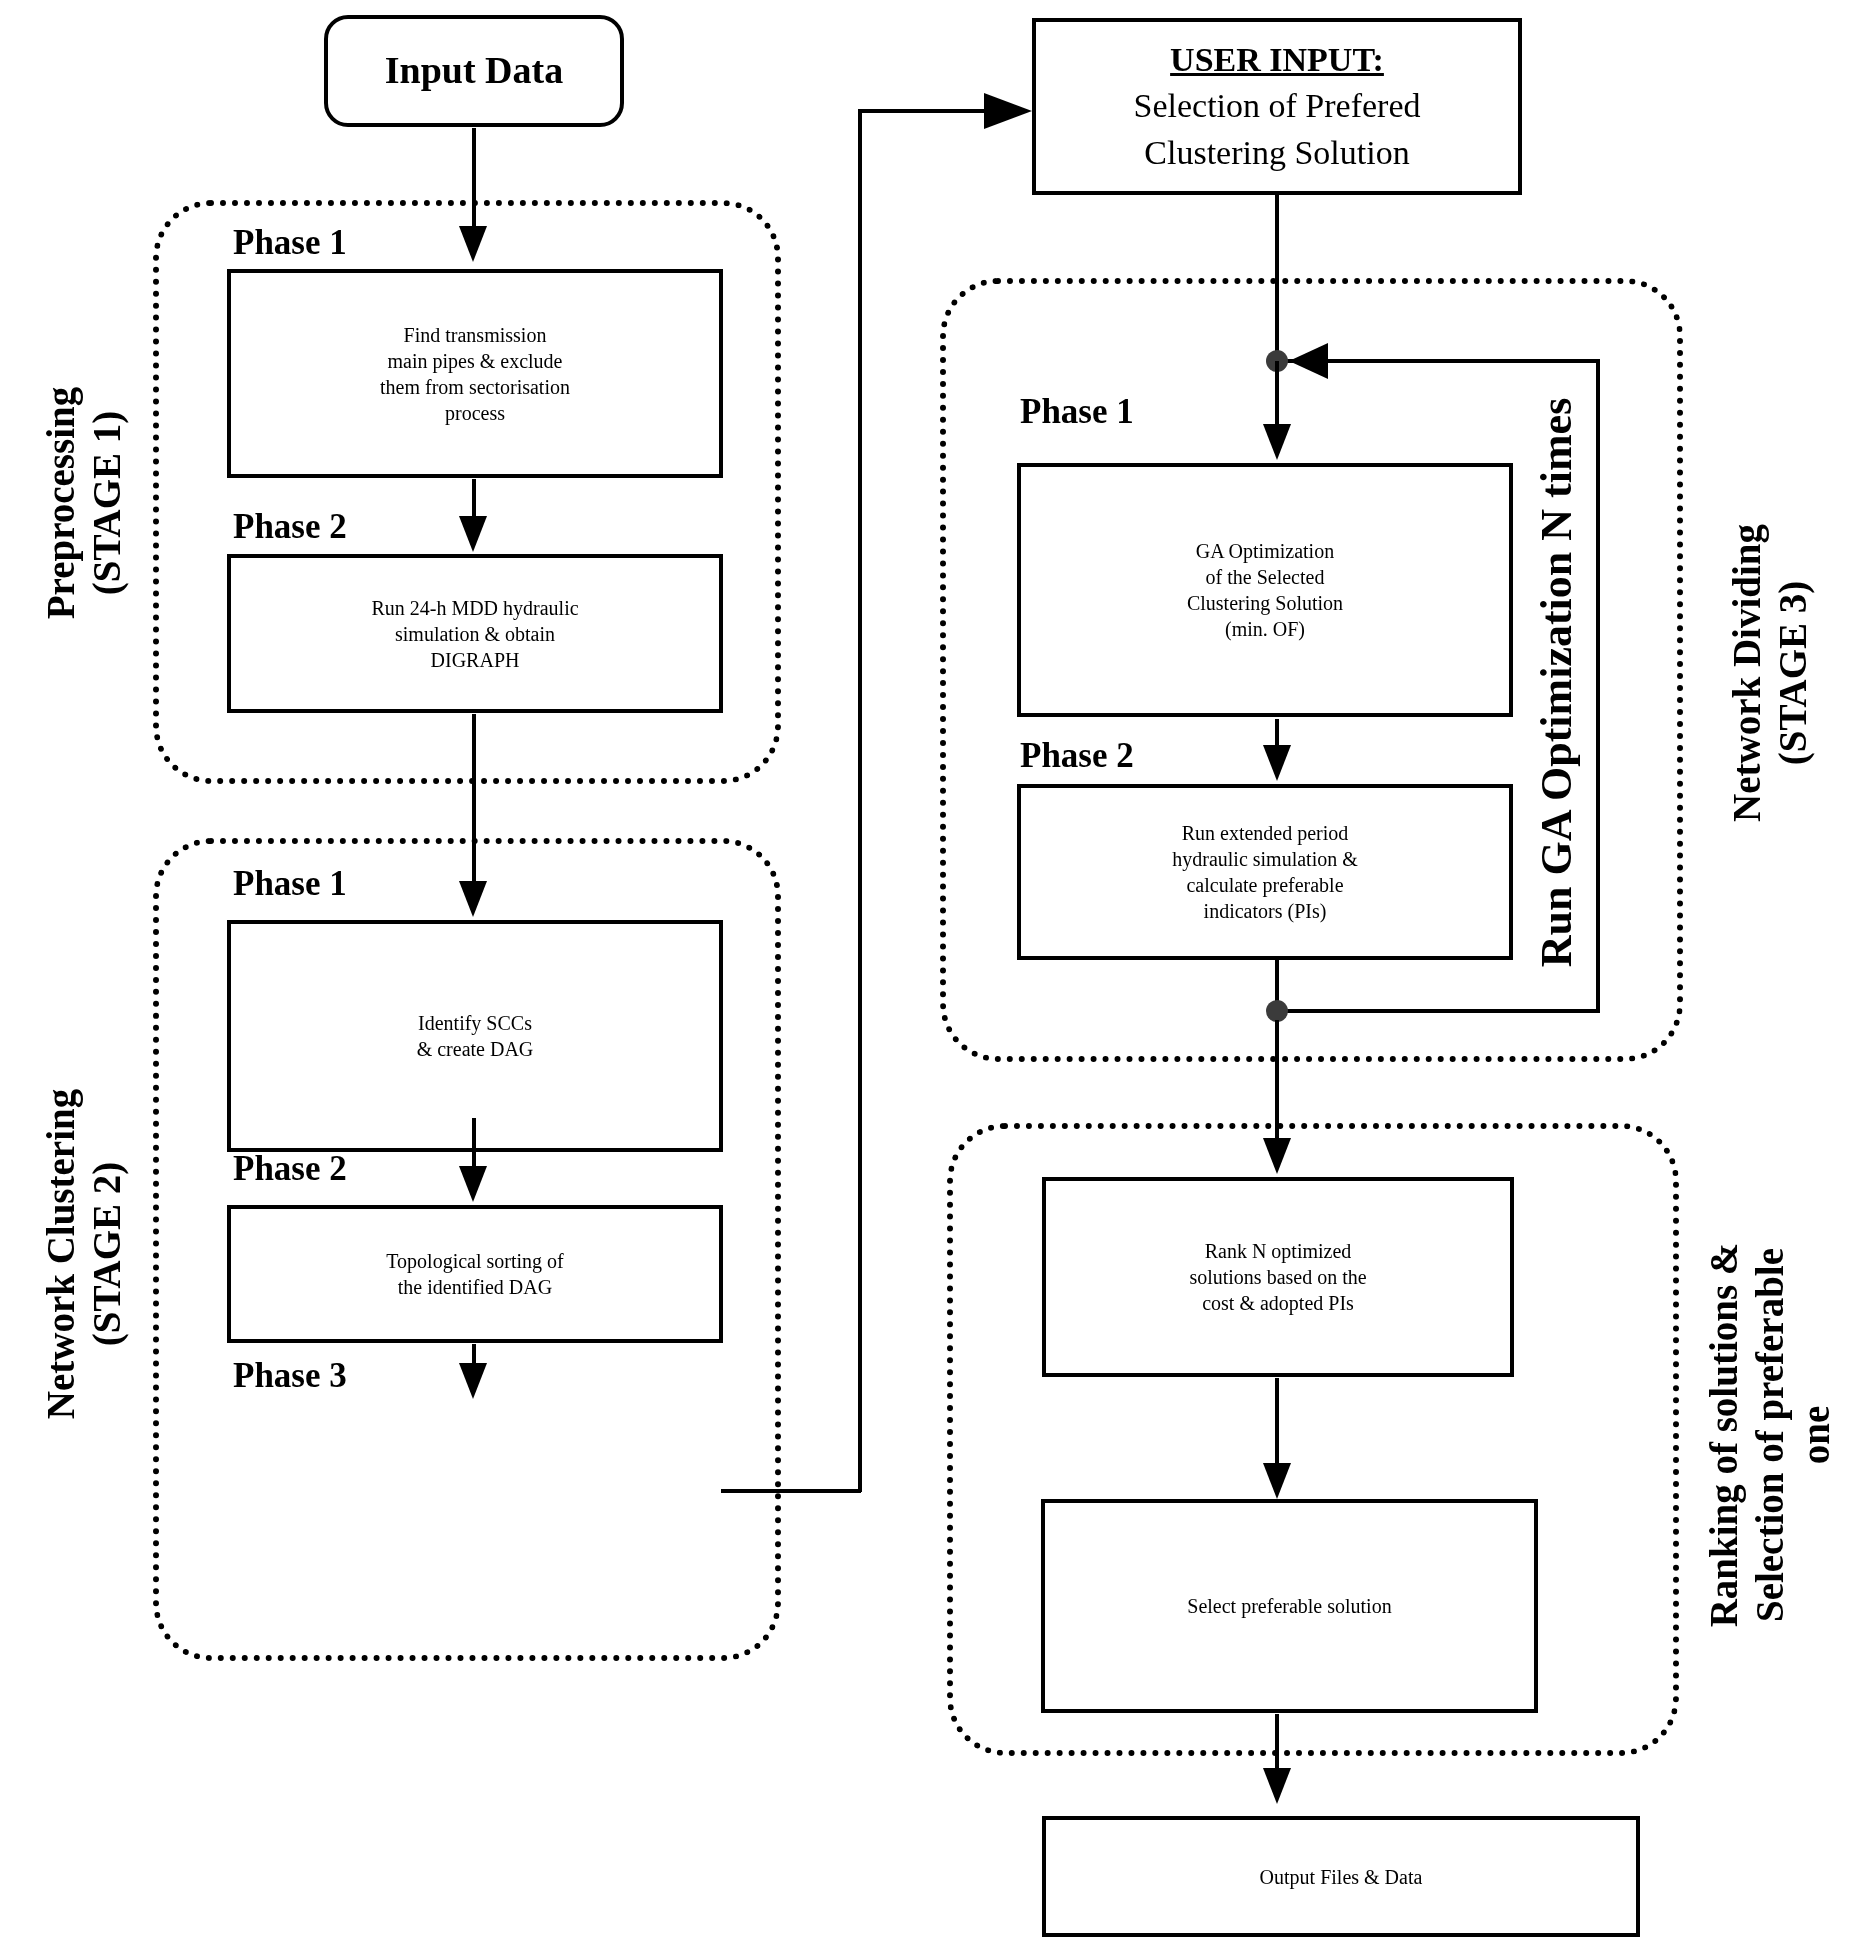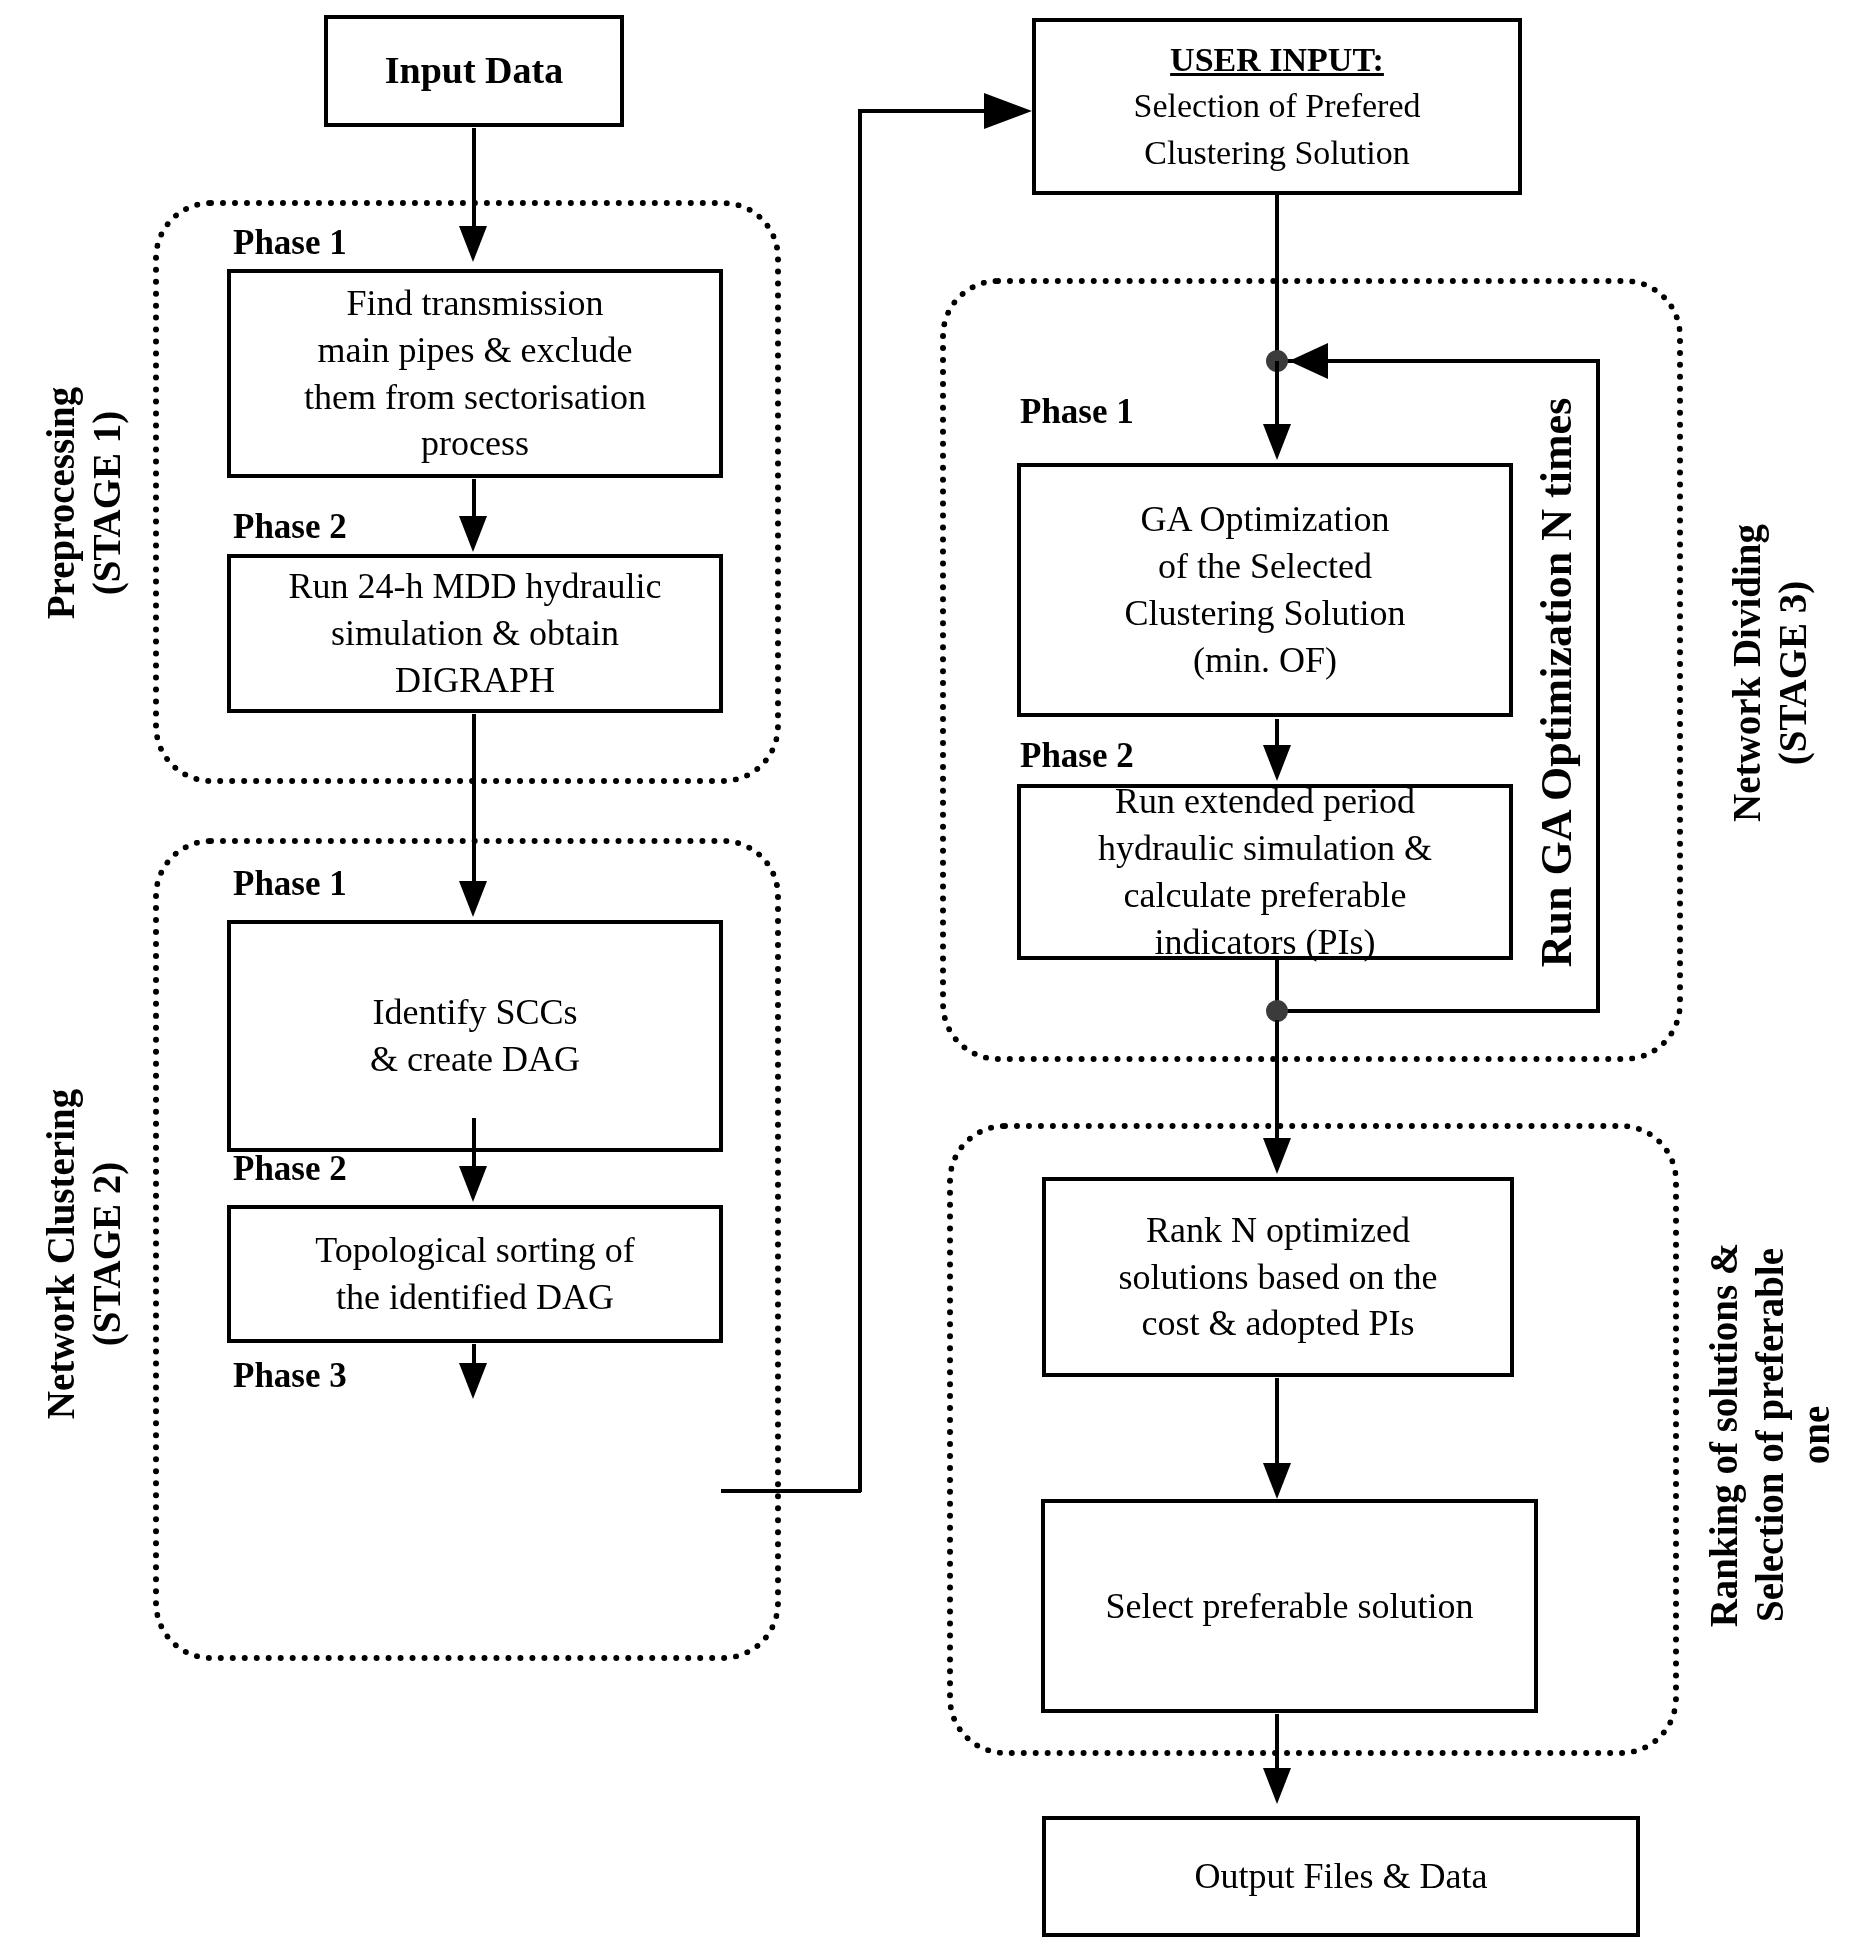--- a/index.html
+++ b/index.html
@@ -15,21 +15,21 @@
   }
   .box {
     position: absolute;
     border: 4.2px solid #000;
     background: #fff;
     display: flex;
     flex-direction: column;
     align-items: center;
     justify-content: center;
     text-align: center;
-    font-size: 36px;
+    font-size: 20px;
     line-height: 1.3;
   }
   .bigbox { border-width: 4.8px; }
   .container {
     position: absolute;
     border: 6px dotted #000;
     border-radius: 58px;
     background: transparent;
   }
   .phase {
@@ -82,21 +82,21 @@
   }
   .title-bold { font-weight: bold; }
   .u { text-decoration: underline; }
   .uline { font-size: 34px; line-height: 1.36; }
 </style>
 </head>
 <body>
 
 <div class="canvas">
 
-  <div class="box bigbox title-bold" style="left:324px; top:15px; width:300px; height:112px; font-size:38px;">
+  <div class="box bigbox title-bold" style="left:324px; top:15px; width:300px; height:112px; font-size:38px;border-radius:24px;">
     <div>Input Data</div>
   </div>
 
   <div class="vline" style="left:472px; top:128px; height:100px;"></div>
   <div class="ah-down" style="left:459px; top:226px;"></div>
 
   <div class="container" style="left:153px; top:200px; width:628px; height:584px;"></div>
 
   <div class="phase" style="left:233px; top:223px;">Phase 1</div>
 

